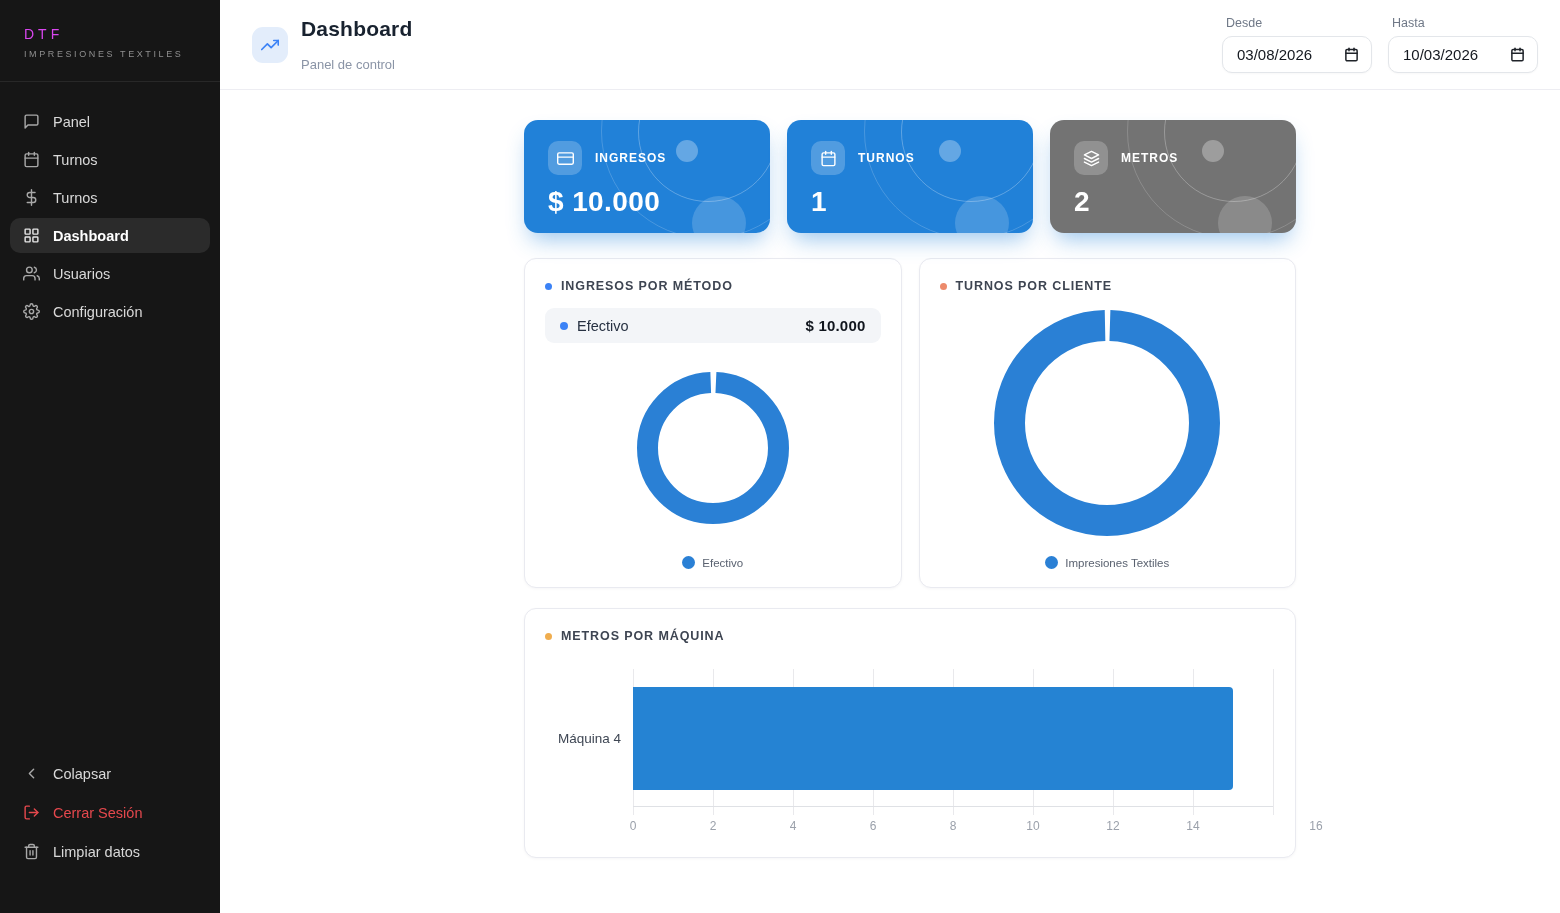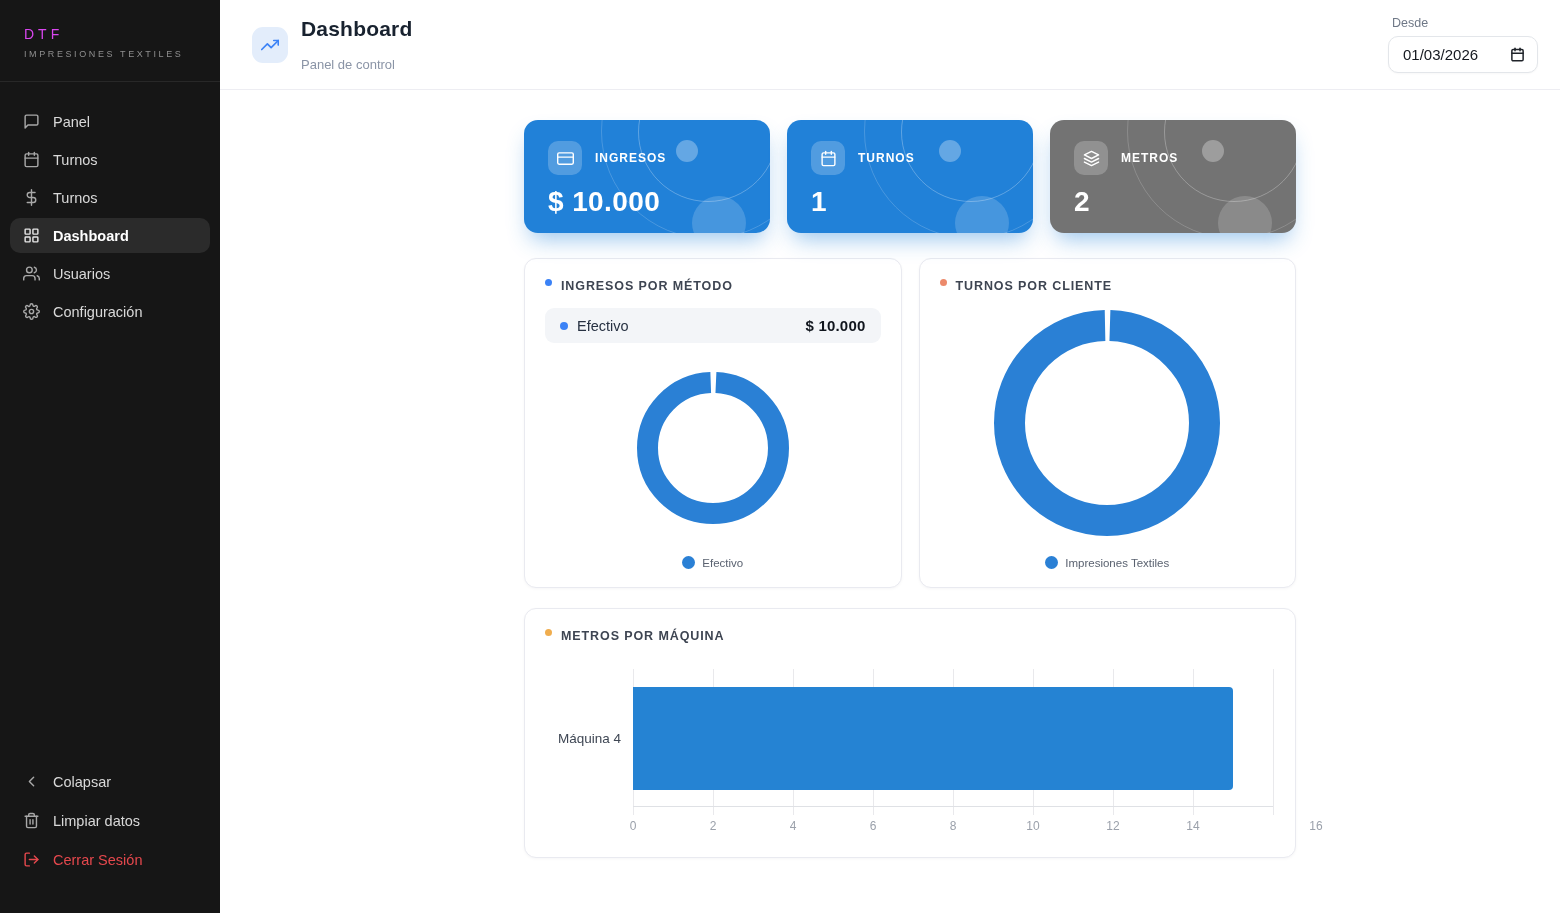--- a/index.html
+++ b/index.html
@@ -9,21 +9,21 @@
   
   .sidebar { width:220px; min-width:220px; background:#161616; color:#d6d6d6; display:flex; flex-direction:column; }
   .logo { padding:26px 24px 22px; border-bottom:1px solid rgba(255,255,255,0.08); }
   .logo-name { color:#d946ef; font-weight:400; font-size:14px; letter-spacing:4px; }
   .logo-tag { color:#8f8f8f; font-size:9px; letter-spacing:2.6px; margin-top:7px; }
   .nav { padding:22px 10px 0; flex:1; }
   .nav-item { display:flex; align-items:center; gap:13px; padding:9px 13px; border-radius:10px; font-size:14.5px; color:#d9d9d9; cursor:pointer; margin-bottom:3px; }
   .nav-item svg { width:17px; height:17px; color:#a8a8a8; flex:none; }
   .nav-item.active { background:#2b2b2b; color:#fff; font-weight:700; }
   .nav-item.active svg { color:#e8e8e8; }
-  .sidebar-footer { padding:10px 10px 32px; }
+  .sidebar-footer { padding:10px 10px 40px; }
   .sidebar-footer .nav-item { margin-bottom:4px; }
   .nav-item.danger, .nav-item.danger svg { color:#e5484d; }
 
   
   .main { flex:1; display:flex; flex-direction:column; background:#fff; overflow:hidden; }
   .header { height:90px; min-height:90px; display:flex; align-items:center; padding:0 22px 0 32px; border-bottom:1px solid #ededf2; }
   .header-icon { width:36px; height:36px; border-radius:11px; background:#e3edfb; color:#3b82f6; display:flex; align-items:center; justify-content:center; }
   .header-icon svg { width:18px; height:18px; }
   .header-titles { margin-left:13px; }
   .page-title { font-size:21px; font-weight:700; color:#18222f; letter-spacing:0.2px; }
@@ -48,21 +48,21 @@
   .ring { position:absolute; border-radius:50%; border:1.5px solid rgba(255,255,255,0.28); }
   .ring1 { width:140px; height:140px; top:-58px; right:-8px; }
   .ring2 { width:215px; height:215px; top:-96px; right:-46px; border-color:rgba(255,255,255,0.18); }
   .blob { position:absolute; border-radius:50%; background:rgba(255,255,255,0.30); }
   .blob-sm { width:22px; height:22px; top:20px; right:72px; }
   .blob-lg { width:54px; height:54px; top:76px; right:24px; background:rgba(255,255,255,0.17); }
 
   .charts-row { display:grid; grid-template-columns:1fr 1fr; gap:17px; margin-top:25px; }
   .panel { background:#fff; border:1px solid #e9eaf0; border-radius:12px; box-shadow:0 1px 3px rgba(17,24,39,0.04); padding:20px 20px 16px; }
   .panel.donut-panel { height:330px; display:flex; flex-direction:column; }
-  .panel-title { display:flex; gap:9px; font-size:12.5px; font-weight:700; letter-spacing:0.9px; color:#3e4552; }
+  .panel-title { display:flex; align-items:center; gap:9px; font-size:12.5px; font-weight:700; letter-spacing:0.9px; color:#3e4552; }
   .title-dot { width:7px; height:7px; border-radius:50%; flex:none; }
 
   .method-row { margin-top:15px; background:#f3f5f8; border-radius:9px; padding:9px 15px; display:flex; justify-content:space-between; align-items:center; }
   .method-name { display:flex; align-items:center; gap:9px; font-size:14.5px; color:#273142; }
   .method-dot { width:8px; height:8px; border-radius:50%; }
   .method-value { font-weight:700; font-size:15px; color:#10151d; letter-spacing:0.2px; }
 
   .donut-wrap { flex:1; display:flex; align-items:center; justify-content:center; }
   .legend { display:flex; align-items:center; justify-content:center; gap:7px; padding-bottom:2px; cursor:pointer; }
   .legend-dot { width:13px; height:13px; border-radius:50%; }
@@ -138,36 +138,36 @@
         <span>Configuración</span>
       </div>
     </nav>
     <div class="sidebar-footer">
       <div class="nav-item">
         <svg viewBox="0 0 24 24" fill="none" stroke="currentColor" stroke-width="2" stroke-linecap="round" stroke-linejoin="round">
             <polyline points="15 18 9 12 15 6"></polyline>
           </svg>
         <span>Colapsar</span>
       </div>
+      <div class="nav-item danger">
+        <svg viewBox="0 0 24 24" fill="none" stroke="currentColor" stroke-width="2" stroke-linecap="round" stroke-linejoin="round">
+            <path d="M9 21H5a2 2 0 0 1-2-2V5a2 2 0 0 1 2-2h4"></path>
+            <polyline points="16 17 21 12 16 7"></polyline>
+            <line x1="21" y1="12" x2="9" y2="12"></line>
+          </svg>
+        <span>Cerrar Sesión</span>
+      </div>
       <div class="nav-item">
         <svg viewBox="0 0 24 24" fill="none" stroke="currentColor" stroke-width="2" stroke-linecap="round" stroke-linejoin="round">
             <polyline points="3 6 5 6 21 6"></polyline>
             <path d="M19 6v14a2 2 0 0 1-2 2H7a2 2 0 0 1-2-2V6m3 0V4a2 2 0 0 1 2-2h4a2 2 0 0 1 2 2v2"></path>
             <line x1="10" y1="11" x2="10" y2="17"></line>
             <line x1="14" y1="11" x2="14" y2="17"></line>
           </svg>
         <span>Limpiar datos</span>
-      </div>
-      <div class="nav-item danger">
-        <svg viewBox="0 0 24 24" fill="none" stroke="currentColor" stroke-width="2" stroke-linecap="round" stroke-linejoin="round">
-            <path d="M9 21H5a2 2 0 0 1-2-2V5a2 2 0 0 1 2-2h4"></path>
-            <polyline points="16 17 21 12 16 7"></polyline>
-            <line x1="21" y1="12" x2="9" y2="12"></line>
-          </svg>
-        <span>Cerrar Sesión</span>
       </div>
     </div>
   </aside>
 
   <div class="main">
 
     <header class="header">
       <div class="header-icon">
         <svg viewBox="0 0 24 24" fill="none" stroke="currentColor" stroke-width="2.2" stroke-linecap="round" stroke-linejoin="round">
             <polyline points="23 6 13.5 15.5 8.5 10.5 1 18"></polyline>
@@ -175,21 +175,33 @@
           </svg>
       </div>
       <div class="header-titles">
         <div class="page-title">Dashboard</div>
         <div class="page-subtitle">Panel de control</div>
       </div>
       <div class="header-spacer"></div>
       <div class="date-group">
         <div class="date-label">Desde</div>
         <div class="date-box">
-          <span>01/03/2026</span>
+          <span>03/08/2026</span>
+          <svg viewBox="0 0 24 24" fill="none" stroke="currentColor" stroke-width="2.4" stroke-linecap="round" stroke-linejoin="round">
+              <rect x="3" y="4" width="18" height="18" rx="2"></rect>
+              <line x1="16" y1="2" x2="16" y2="6"></line>
+              <line x1="8" y1="2" x2="8" y2="6"></line>
+              <line x1="3" y1="10" x2="21" y2="10"></line>
+            </svg>
+        </div>
+      </div>
+      <div class="date-group">
+        <div class="date-label">Hasta</div>
+        <div class="date-box">
+          <span>10/03/2026</span>
           <svg viewBox="0 0 24 24" fill="none" stroke="currentColor" stroke-width="2.4" stroke-linecap="round" stroke-linejoin="round">
               <rect x="3" y="4" width="18" height="18" rx="2"></rect>
               <line x1="16" y1="2" x2="16" y2="6"></line>
               <line x1="8" y1="2" x2="8" y2="6"></line>
               <line x1="3" y1="10" x2="21" y2="10"></line>
             </svg>
         </div>
       </div>
     </header>
 

